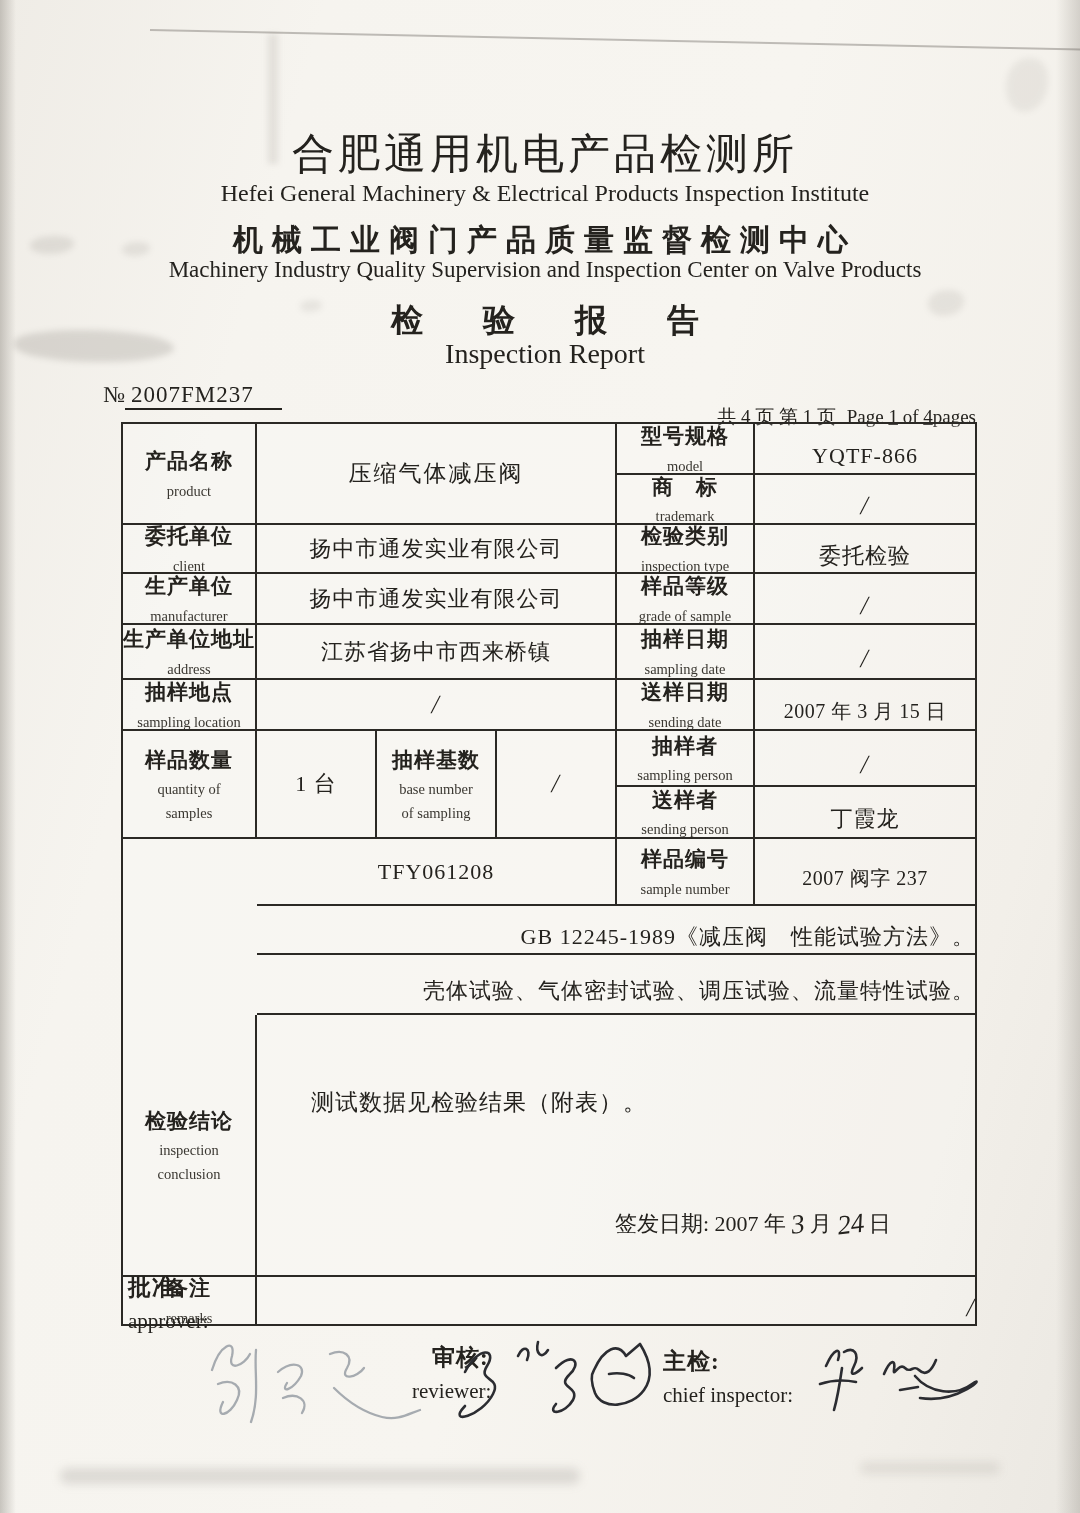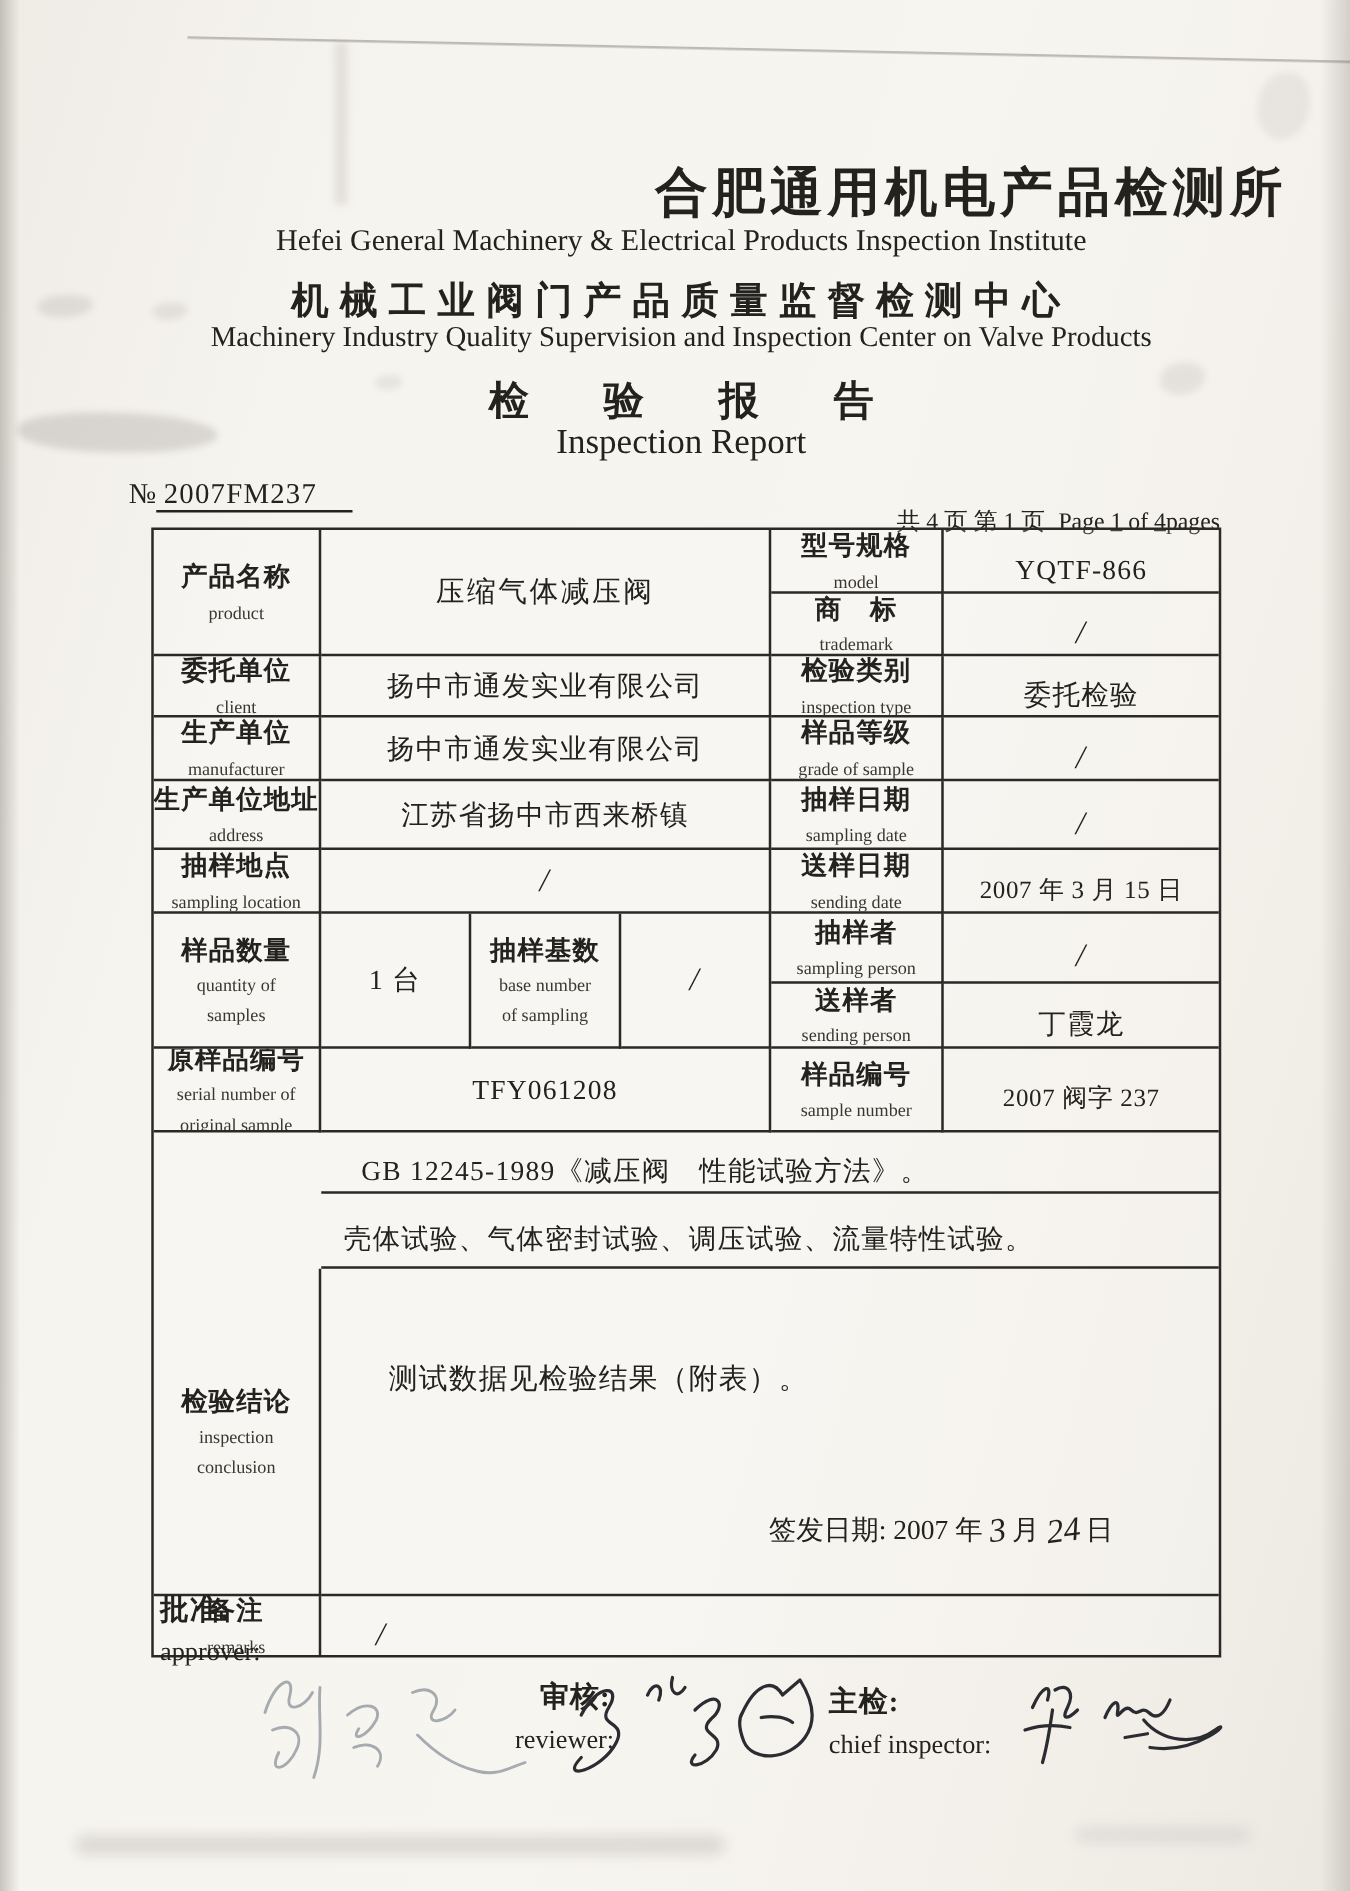--- a/index.html
+++ b/index.html
@@ -22,21 +22,21 @@
   .b1{left:30px;top:236px;width:44px;height:18px;opacity:.16;}
   .b2{left:122px;top:242px;width:28px;height:14px;opacity:.14;}
   .b3{left:14px;top:330px;width:160px;height:32px;opacity:.22;border-radius:40% 60% 45% 55%;}
   .b4{left:928px;top:290px;width:36px;height:26px;opacity:.13;}
   .b5{left:1006px;top:58px;width:42px;height:54px;opacity:.10;}
   .b6{left:300px;top:300px;width:22px;height:12px;opacity:.12;}
   .smudge-bottom{position:absolute;left:60px;top:1468px;width:520px;height:16px;background:rgba(120,115,108,.20);filter:blur(5px);border-radius:8px;}
   .smudge-bottom2{position:absolute;left:860px;top:1462px;width:140px;height:12px;background:rgba(120,115,108,.14);filter:blur(5px);border-radius:8px;}
   
   .hdr{position:absolute;left:60px;right:50px;text-align:center;white-space:nowrap;}
-  .org-cn{top:126px;font-size:42px;font-weight:700;letter-spacing:4px;text-align:right;}
+  .org-cn{top:126px;font-size:42px;font-weight:400;letter-spacing:4px;}
   .org-en{top:180px;font-size:24px;}
   .center-cn{top:220px;font-size:30px;font-weight:700;letter-spacing:9px;}
   .center-en{top:257px;font-size:23px;}
   .title-cn{top:299px;font-size:32px;font-weight:700;letter-spacing:26px;text-indent:26px;}
   .title-en{top:338px;font-size:28px;}
   .no-line{position:absolute;left:103px;top:382px;font-size:23px;white-space:nowrap;}
   .no-line .num{border-bottom:2px solid var(--ink);padding:0 28px 1px 6px;letter-spacing:1px;}
   .page-info{position:absolute;right:104px;top:404px;font-size:19px;white-space:nowrap;}
   .page-info .u{text-decoration:underline;}
   .page-info .cnpart{margin-right:6px;}
@@ -50,21 +50,21 @@
   }
   .cell{display:flex;flex-direction:column;align-items:center;justify-content:center;text-align:center;
     border-right:2px solid var(--line);border-bottom:2px solid var(--line);overflow:hidden;}
   .er{border-right:none;margin-top:14px;} .eb{border-bottom:none;}
   .cn{font-size:21px;font-weight:700;line-height:1.25;letter-spacing:1px;}
   .en{font-size:14.5px;line-height:1.12;margin-top:8px;color:var(--ink-soft);}
   .val{font-size:22px;letter-spacing:1px;}
   .val-big{font-size:23px;letter-spacing:2px;}
   .val-sm{font-size:20px;letter-spacing:.5px;}
   .slash{font-size:26px;transform:skewX(-10deg);font-weight:400;}
-  .alignL{align-items:flex-start;text-align:left;}
+  .alignL{align-items:flex-end;text-align:left;}
   .pl-basis{padding-left:32px;}
   .pl-items{padding-left:18px;}
   .pl-remarks{padding-left:44px;}
   .concl-cell{position:relative;}
   .concl-text{position:absolute;left:54px;top:58px;font-size:23px;letter-spacing:1px;}
   .issue-line{position:absolute;left:358px;top:178px;font-size:22px;white-space:nowrap;}
   .hand{display:inline-block;font-size:27px;font-style:italic;transform:rotate(-7deg) translateY(2px);margin:0 5px;}
   
   .sig-block{position:absolute;white-space:nowrap;}
   .sig-cn{font-size:23px;font-weight:600;letter-spacing:1px;}
@@ -222,25 +222,20 @@
       <div class="val slash">/</div>
     </div>
     <div class="cell" style="grid-area:8/5/9/6">
       <div class="cn">送样者</div>
       <div class="en">sending person</div>
     </div>
     <div class="cell er" style="grid-area:8/6/9/7">
       <div class="val">丁霞龙</div>
     </div>
 
-    <div class="cell" style="grid-area:9/1/10/2">
-      <div class="cn">原样品编号</div>
-      <div class="en">serial number of</div>
-      <div class="en">original sample</div>
-    </div>
     <div class="cell" style="grid-area:9/2/10/5">
       <div class="val">TFY061208</div>
     </div>
     <div class="cell" style="grid-area:9/5/10/6">
       <div class="cn">样品编号</div>
       <div class="en">sample number</div>
     </div>
     <div class="cell er" style="grid-area:9/6/10/7">
       <div class="val val-sm">2007 阀字 237</div>
     </div>

